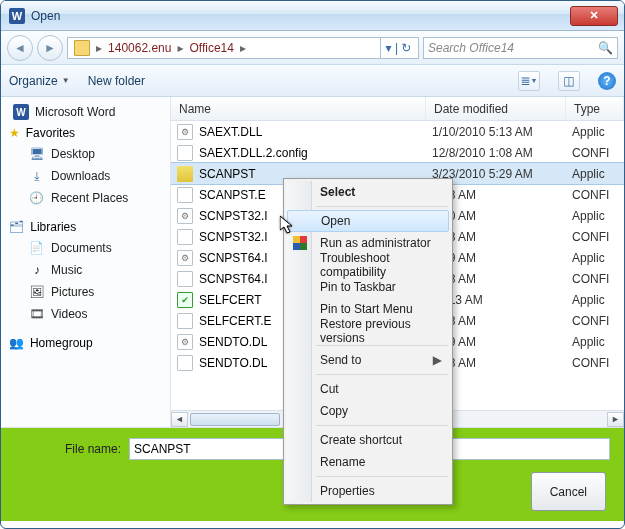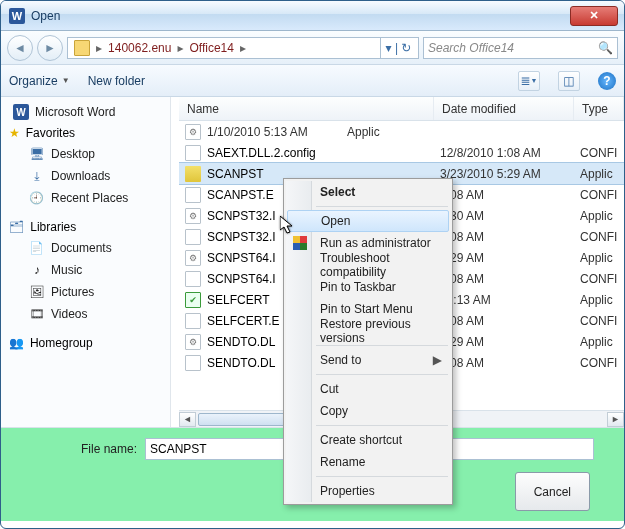--- a/index.html
+++ b/index.html
@@ -23,37 +23,37 @@
 .toolbar .spacer { flex:1; }
 .toolbar .iconbtn { width:22px; height:20px; border:1px solid #c2d3e2; background:linear-gradient(#fff,#e8f0f8); border-radius:2px; display:flex; align-items:center; justify-content:center; color:#3b6ea5;}
 .help { width:18px; height:18px; border-radius:50%; background:radial-gradient(#65b7ff,#1b6fc1); color:#fff; display:flex; align-items:center; justify-content:center; font-weight:bold;}
 .content { display:flex; height:330px; }
 .sidebar { width:170px; border-right:1px solid #e0e6ec; padding:4px 0; overflow:hidden; background:#fafcfe;}
 .sidebar .sitem { display:flex; align-items:center; gap:6px; padding:3px 12px; color:#222; white-space:nowrap;}
 .sidebar .sitem .sicon { width:16px; height:16px; display:inline-flex; align-items:center; justify-content:center; font-size:12px;}
 .sidebar .group-label { display:flex; align-items:center; gap:6px; padding:3px 8px;}
 .yellow { color:#e6b400;}
 .blue { color:#3b6ea5;}
-.filepane { flex:1; position:relative; overflow:hidden;margin-left:8px;}
+.filepane { flex:1; position:relative; overflow:hidden;}
 .colhdr { height:24px; background:linear-gradient(#fdfefe,#eef3f8); border-bottom:1px solid #d9e2ea; display:flex; align-items:center; color:#333;}
 .colhdr .col { padding:0 8px; border-right:1px solid #e6ecf2; height:100%; display:flex; align-items:center;}
 .col.name { width:255px;} .col.date { width:140px;} .col.type{ flex:1;}
 .filelist { }
 .frow { display:flex; align-items:center; height:21px; padding-left:6px;}
 .frow .ficon { width:16px; height:16px; margin-right:6px; display:inline-flex; align-items:center; justify-content:center; border:1px solid #b8c2cb; background:#fff; border-radius:1px; font-size:9px; color:#777;}
 .frow .ficon.exe { border:none; background:linear-gradient(#f3e06a,#e0c53a);}
 .frow .ficon.cert { border:1px solid #3a9a3a; color:#3a9a3a; background:#eafff0;}
 .frow .fname { width:233px; white-space:nowrap; overflow:hidden;}
 .frow .fdate { width:140px; color:#333; white-space:nowrap;}
 .frow .ftype { color:#333; white-space:nowrap; }
 .frow.sel { background:#d6e8f8; outline:1px solid #a8c8e4;}
 .hscroll { position:absolute; bottom:0; left:0; right:0; height:17px; background:#f0f3f7; border-top:1px solid #d9e2ea; display:flex; align-items:center;}
 .hscroll .arrow { width:17px; height:15px; background:linear-gradient(#fff,#e2e9f0); border:1px solid #c2cdd6; display:flex; align-items:center; justify-content:center; color:#555; font-size:9px;}
 .hscroll .thumb { width:90px; height:13px; background:linear-gradient(#eaf2fb,#cfe0f1); border:1px solid #9db6cc; border-radius:2px; margin-left:2px;}
-.bottom { padding:10px 30px; background:#86efac; border-top:1px solid #d9e2ea;}
+.bottom { padding:10px 14px; background:#84cc16; border-top:1px solid #d9e2ea;}
 .fnrow { display:flex; align-items:center; gap:8px;}
 .fnlabel { width:106px; text-align:right; color:#222;}
 .fninput { flex:1; height:22px; border:1px solid #abc0d3; background:#fff; padding:0 4px;}
 .btnrow { display:flex; justify-content:flex-end; gap:8px; margin-top:12px; padding-right:4px;}
 .btn { height:39px; padding:0 18px; background:linear-gradient(#fdfdfd,#e6e9ec); border:1px solid #8a9aa9; border-radius:3px; color:#222; display:flex; align-items:center;}
 
 .ctxmenu { position:absolute; left:282px; top:177px; width:170px; background:#f2f2f2; border:1px solid #9c9c9c; box-shadow:3px 3px 6px rgba(0,0,0,0.25); padding:2px; z-index:50;}
 .ctxmenu .gutter { position:absolute; left:2px; top:2px; bottom:2px; width:26px; background:linear-gradient(90deg,#f5f6f8,#e9ecef); border-right:1px solid #d5d9dd;}
 .ctxmenu .mi { position:relative; height:22px; display:flex; align-items:center; padding-left:34px; padding-right:8px; color:#222;}
 .ctxmenu .mi.bold { font-weight:bold;}
@@ -157,20 +157,21 @@
 
     <div class="filepane">
       <div class="colhdr">
         <div class="col name">Name</div>
         <div class="col date">Date modified</div>
         <div class="col type">Type</div>
       </div>
       <div class="filelist">
         <div class="frow">
             <span class="ficon">⚙</span>
+            <span class="fname">SAEXT.DLL</span>
             <span class="fdate">1/10/2010 5:13 AM</span>
             <span class="ftype">Applic</span>
           </div>
         <div class="frow">
             <span class="ficon"></span>
             <span class="fname">SAEXT.DLL.2.config</span>
             <span class="fdate">12/8/2010 1:08 AM</span>
             <span class="ftype">CONFI</span>
           </div>
         <div class="frow sel">

